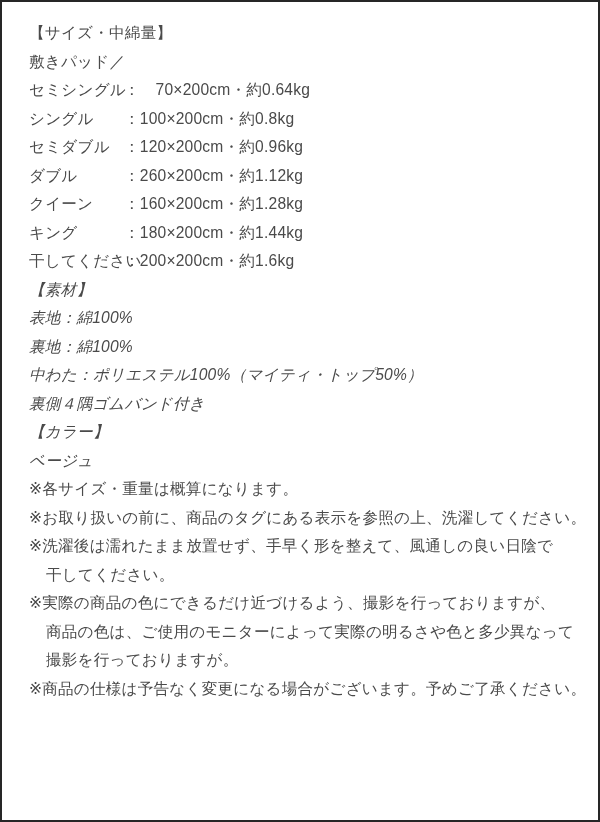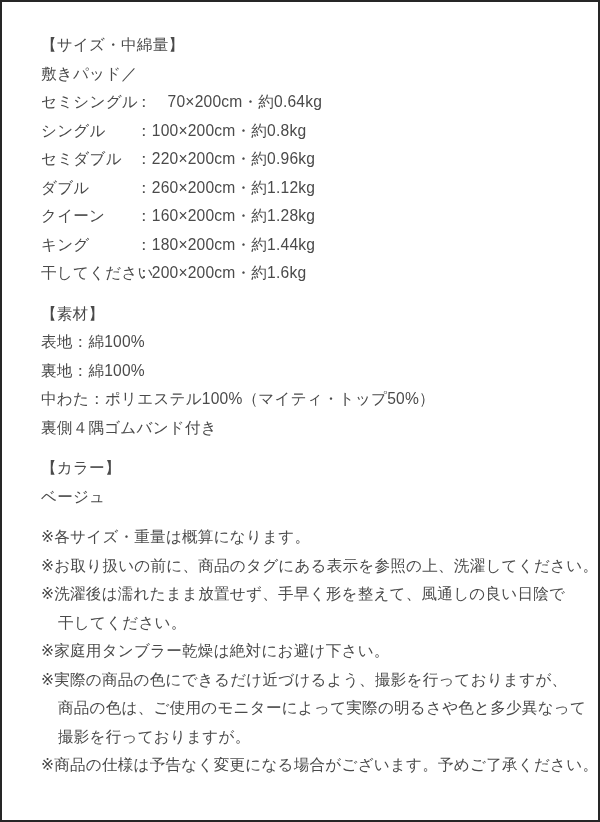--- a/index.html
+++ b/index.html
@@ -22,22 +22,22 @@
     padding: 17px 27px 15px 27px;
     overflow: hidden;
   }
   .line {
     font-size: 15.6px;
     line-height: 28.5px;
     color: #4a4a4a;
     white-space: pre;
     letter-spacing: 0.2px;
   }
-  section.block { margin: 12px; }
-  .gap-section { margin-top: 23px; }
+  section.block { margin: 0; }
+  .gap-section { margin-top: 23px; font-style: italic; }
   .gap-notes { margin-top: 19px; }
   .size-row { display: flex; }
   .size-label {
     display: inline-block;
     width: 95px;
     flex: 0 0 95px;
   }
   .size-colon {
     display: inline-block;
     flex: 0 0 auto;
@@ -53,21 +53,21 @@
     <div class="line">【サイズ・中綿量】</div>
     <div class="line">敷きパッド／</div>
 
     <div class="line size-row">
       <span class="size-label">セミシングル</span><span class="size-colon">：</span><span class="size-value">　70×200cm・約0.64kg</span>
     </div>
     <div class="line size-row">
       <span class="size-label">シングル</span><span class="size-colon">：</span><span class="size-value">100×200cm・約0.8kg</span>
     </div>
     <div class="line size-row">
-      <span class="size-label">セミダブル</span><span class="size-colon">：</span><span class="size-value">220×200cm・約0.96kg</span>
+      <span class="size-label">セミダブル</span><span class="size-colon">：</span><span class="size-value">120×200cm・約0.96kg</span>
     </div>
     <div class="line size-row">
       <span class="size-label">ダブル</span><span class="size-colon">：</span><span class="size-value">260×200cm・約1.12kg</span>
     </div>
     <div class="line size-row">
       <span class="size-label">クイーン</span><span class="size-colon">：</span><span class="size-value">160×200cm・約1.28kg</span>
     </div>
     <div class="line size-row">
       <span class="size-label">キング</span><span class="size-colon">：</span><span class="size-value">180×200cm・約1.44kg</span>
     </div>
@@ -87,20 +87,19 @@
   <section class="block gap-section">
     <div class="line">【カラー】</div>
     <div class="line">ベージュ</div>
   </section>
 
   <section class="block gap-notes">
     <div class="line">※各サイズ・重量は概算になります。</div>
     <div class="line">※お取り扱いの前に、商品のタグにある表示を参照の上、洗濯してください。</div>
     <div class="line">※洗濯後は濡れたまま放置せず、手早く形を整えて、風通しの良い日陰で</div>
     <div class="line note-indent">干してください。</div>
-    <div class="line">※家庭用タンブラー乾燥は絶対にお避け下さい。</div>
     <div class="line">※実際の商品の色にできるだけ近づけるよう、撮影を行っておりますが、</div>
     <div class="line note-indent">商品の色は、ご使用のモニターによって実際の明るさや色と多少異なって</div>
     <div class="line note-indent">撮影を行っておりますが。</div>
     <div class="line">※商品の仕様は予告なく変更になる場合がございます。予めご了承ください。</div>
   </section>
 
 </div>
 
 </body></html>

